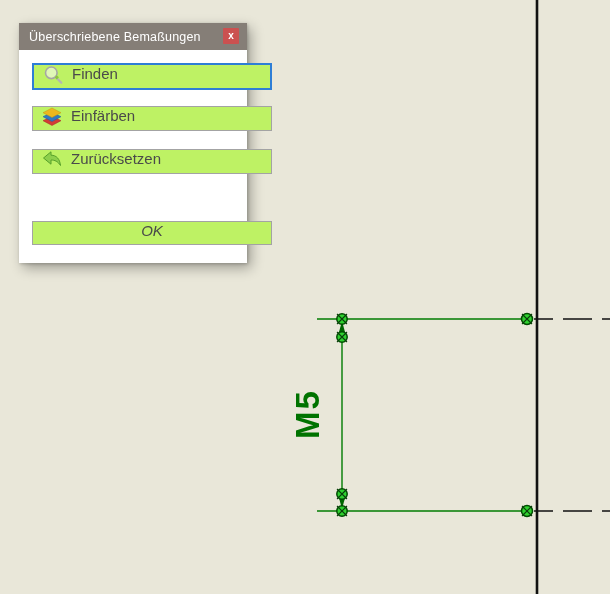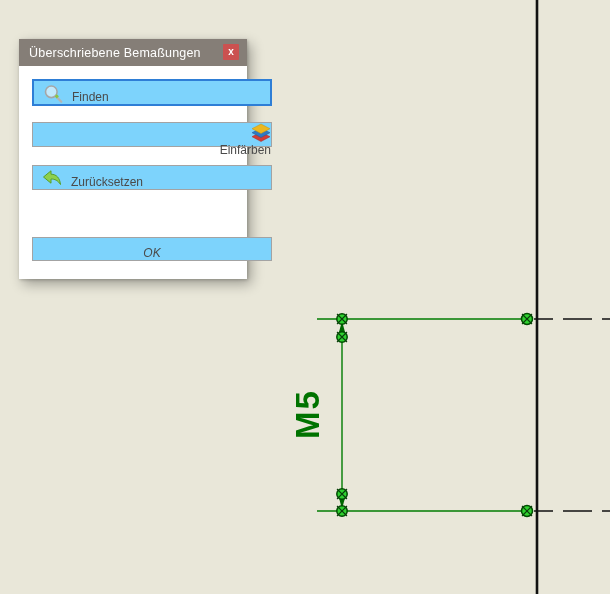--- a/index.html
+++ b/index.html
@@ -8,42 +8,41 @@
     background:#e9e7d9;
     font-family:"Liberation Sans", sans-serif;
   }
   
   .drawing{position:absolute;left:0;top:0;z-index:1;}
   
   .dialog{
     position:absolute;left:19px;top:23px;width:228px;height:240px;
     background:#ffffff;z-index:2;
     box-shadow:4px 5px 12px rgba(0,0,0,.32), 1px 1px 3px rgba(0,0,0,.2);
-    margin-top:16px;
   }
   .titlebar{
     position:relative;height:27px;background:#857e77;
     display:flex;align-items:center;padding:0 10px;box-sizing:border-box;
   }
   .titlebar-text{color:#ffffff;font-size:12.5px;letter-spacing:.2px;}
   .close-btn{
     position:absolute;top:5px;right:8px;width:16px;height:16px;
     background:#cb5150;color:#ffffff;font-size:10px;font-weight:bold;
     display:flex;align-items:center;justify-content:center;
     border-radius:1px;cursor:default;line-height:1;
   }
   .dialog-body{padding:0 13px;box-sizing:border-box;}
   .btn{
     width:240px;height:25px;box-sizing:border-box;
-    background:#7dd3fc;border:1px solid #a3a3a3;
-    display:flex;align-items:flex-end;
-    font-size:12px;color:#4a4a4a;cursor:default;
+    background:#bef264;border:1px solid #a3a3a3;
+    display:flex;align-items:flex-start;
+    font-size:15px;color:#4a4a4a;cursor:default;
   }
   .btn-find{margin-top:13px;height:27px;border:2px solid #2e7ed6;}
-  .btn-colorize{margin-top:16px;flex-direction:column;}
+  .btn-colorize{margin-top:16px;}
   .btn-reset{margin-top:18px;}
   .btn-ok{margin-top:47px;height:24px;justify-content:center;font-style:italic;}
   .btn .icon{width:20px;height:20px;margin-left:9px;flex:0 0 auto;display:block;}
   .btn .lbl{margin-left:9px;}
 </style>
 </head>
 <body>
 
 <svg class="drawing" width="610" height="594" viewBox="0 0 610 594">
 

